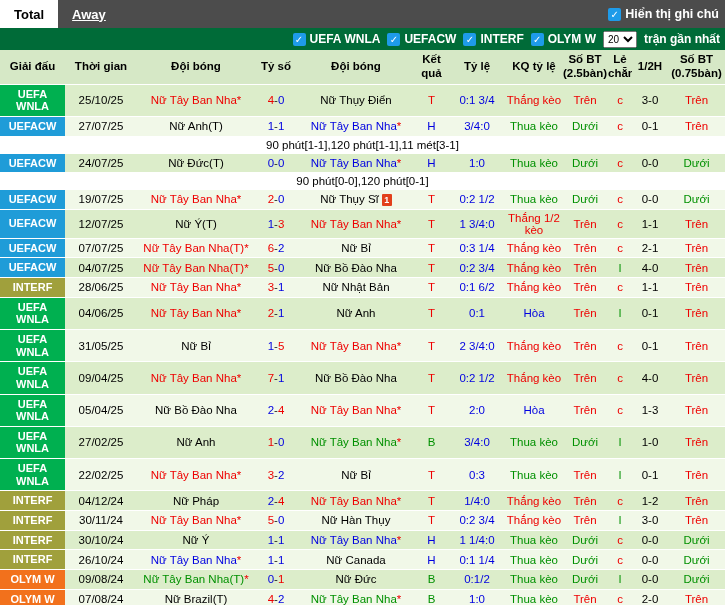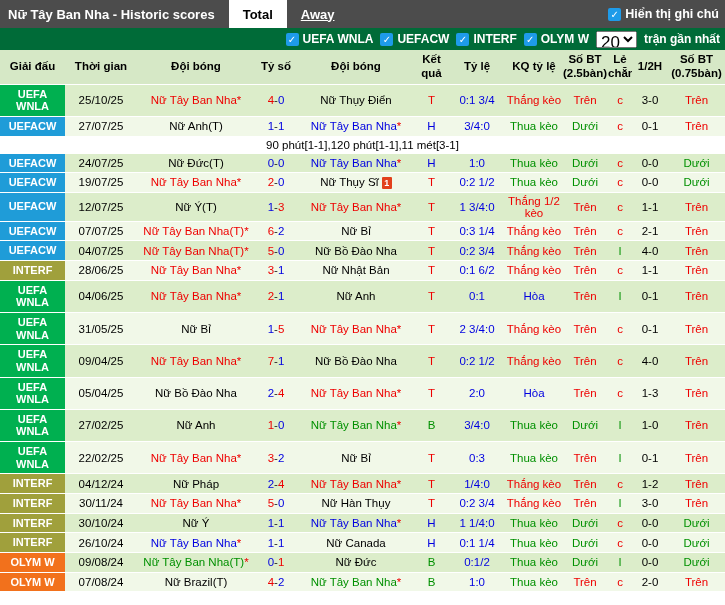--- a/index.html
+++ b/index.html
@@ -32,21 +32,21 @@
     color: #fff; font-size: 10px; line-height: 13px; text-align: center;
     display: inline-block; flex: none;
   }
   
   .filterbar {
     height: 22px; background: #006b38; color: #fff;
     display: flex; align-items: center; justify-content: flex-end;
     gap: 7px; font-size: 12px; font-weight: bold; padding-right: 5px;
   }
   .filter { display: flex; align-items: center; gap: 4px; cursor: pointer; }
-  .filterbar select { font-size: 17px; height: 17px; }
+  .filterbar select { font-size: 10px; height: 17px; }
   
   table { border-collapse: collapse; table-layout: fixed; width: 725px; }
   th, td {
     text-align: center; font-size: 11.5px; padding: 2px 0;
     border-bottom: 1px solid #fff; overflow: hidden; vertical-align: middle;
   }
   thead th { background: #d6e8c6; font-weight: bold; padding: 3px 0; line-height: 1.2; }
   tr.green td { background: #dcedca; }
   tr.cream td { background: #f1f8e8; }
   td.badge {
@@ -58,21 +58,20 @@
   .redcard {
     display: inline-block; width: 10px; height: 12px; background: #e2401b;
     color: #fff; font-size: 9px; line-height: 12px; font-weight: bold;
     margin-left: 3px; vertical-align: middle; border-radius: 1px;
   }
 </style>
 </head>
 <body>
 
 <div class="titlebar">
-  <span class="title">Nữ Tây Ban Nha - Historic scores</span>
   <span class="tab active">Total</span>
   <span class="tab inactive">Away</span>
   <span class="noteToggle">
     <span class="cb">✓</span>
     <span>Hiển thị ghi chú</span>
   </span>
 </div>
 
 <div class="filterbar">
   <span id="filters" style="display:flex;gap:7px;">
@@ -169,20 +168,23 @@
         <td><span style="color: rgb(0, 0, 224);">0</span><span class="dash">-</span><span style="color: rgb(0, 0, 224);">0</span></td>
         <td><span style="color: rgb(0, 0, 224);">Nữ Tây Ban Nha</span><span class="star">*</span></td>
         <td style="color: rgb(0, 0, 224);">H</td>
         <td style="color: rgb(0, 0, 224);">1:0</td>
         <td style="color: rgb(0, 144, 0);">Thua kèo</td>
         <td style="color: rgb(0, 144, 0);">Dưới</td>
         <td style="color: rgb(238, 0, 0);">c</td>
         <td style="color: rgb(0, 0, 0);">0-0</td>
         <td style="color: rgb(0, 144, 0);">Dưới</td>
       </tr>
+      <tr class="noterow">
+        <td colspan="12">90 phút[0-0],120 phút[0-1]</td>
+      </tr>
       <tr class="cream">
         <td class="badge" style="background: rgb(31, 156, 216);">UEFACW</td>
         <td style="color: rgb(0, 0, 0);">19/07/25</td>
         <td><span style="color: rgb(238, 0, 0);">Nữ Tây Ban Nha</span><span class="star">*</span></td>
         <td><span style="color: rgb(238, 0, 0);">2</span><span class="dash">-</span><span style="color: rgb(0, 0, 224);">0</span></td>
         <td><span style="color: rgb(0, 0, 0);">Nữ Thụy Sĩ</span><span class="redcard">1</span></td>
         <td style="color: rgb(238, 0, 0);">T</td>
         <td style="color: rgb(0, 0, 224);">0:2 1/2</td>
         <td style="color: rgb(0, 144, 0);">Thua kèo</td>
         <td style="color: rgb(0, 144, 0);">Dưới</td>

